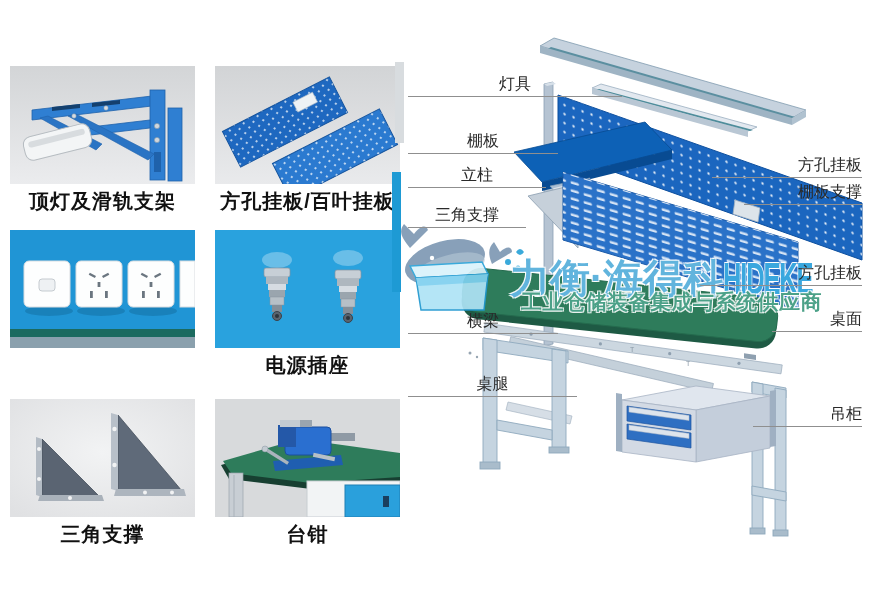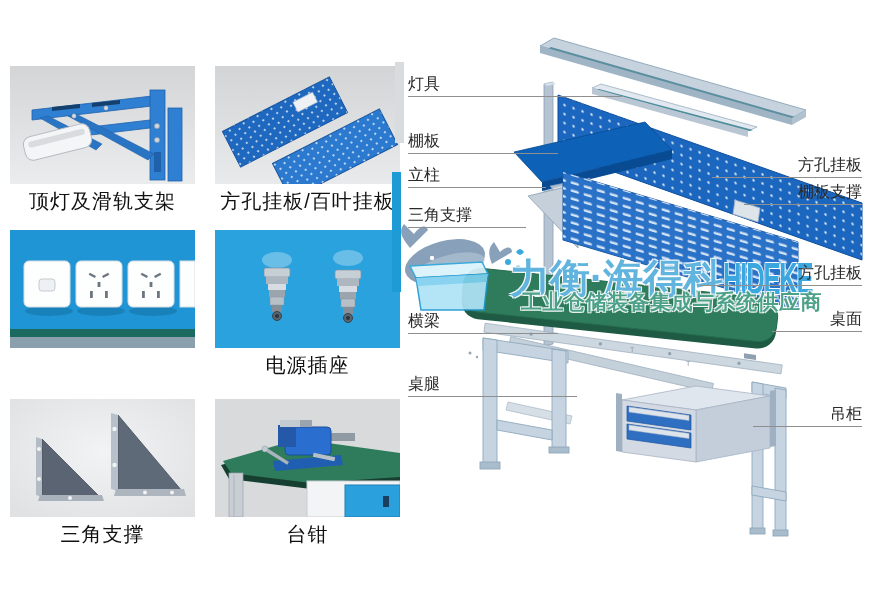--- a/index.html
+++ b/index.html
@@ -1,22 +1,22 @@
 <!DOCTYPE html>
 <html><head>
 <meta charset="utf-8">
 <style>
   html,body{margin:0;padding:0;background:#fff;}
   #page{position:relative;width:870px;height:602px;background:#fff;overflow:hidden;
         font-family:"Liberation Sans","DejaVu Sans",sans-serif;}
   .card{position:absolute;width:185px;}
   .tile{width:185px;height:118px;display:block;}
-  .cap{margin-top:4px;text-align:center;font-size:20px;font-weight:normal;color:#111;letter-spacing:1px;}
+  .cap{margin-top:4px;text-align:center;font-size:20px;font-weight:bold;color:#111;letter-spacing:1px;}
   .lbl{position:absolute;height:22px;line-height:20px;font-size:16px;color:#2a2a2a;
-       border-bottom:1px solid #8f8f8f;white-space:nowrap;}
+       border-bottom:1px solid #8f8f8f;white-space:nowrap;text-align:center;}
   .lbl.r{text-align:right;}
   .bar{position:absolute;}
   #wm{position:absolute;left:0;top:0;width:870px;height:544px;pointer-events:none;}
   .wm-line1{position:absolute;left:510px;top:251px;font-size:40px;font-weight:bold;
     color:rgba(62,164,214,0.82);white-space:nowrap;
     text-shadow:1px 1px 0 rgba(255,255,255,.9),-1px -1px 0 rgba(255,255,255,.9),
       1px -1px 0 rgba(255,255,255,.9),-1px 1px 0 rgba(255,255,255,.9);}
   .wm-en{display:inline-block;transform:scaleX(.58);transform-origin:left center;
     font-size:44px;letter-spacing:-2px;color:rgba(24,152,216,0.85);vertical-align:-2px;}
   .wm-line2{position:absolute;left:521px;top:288px;font-size:21px;font-weight:bold;

